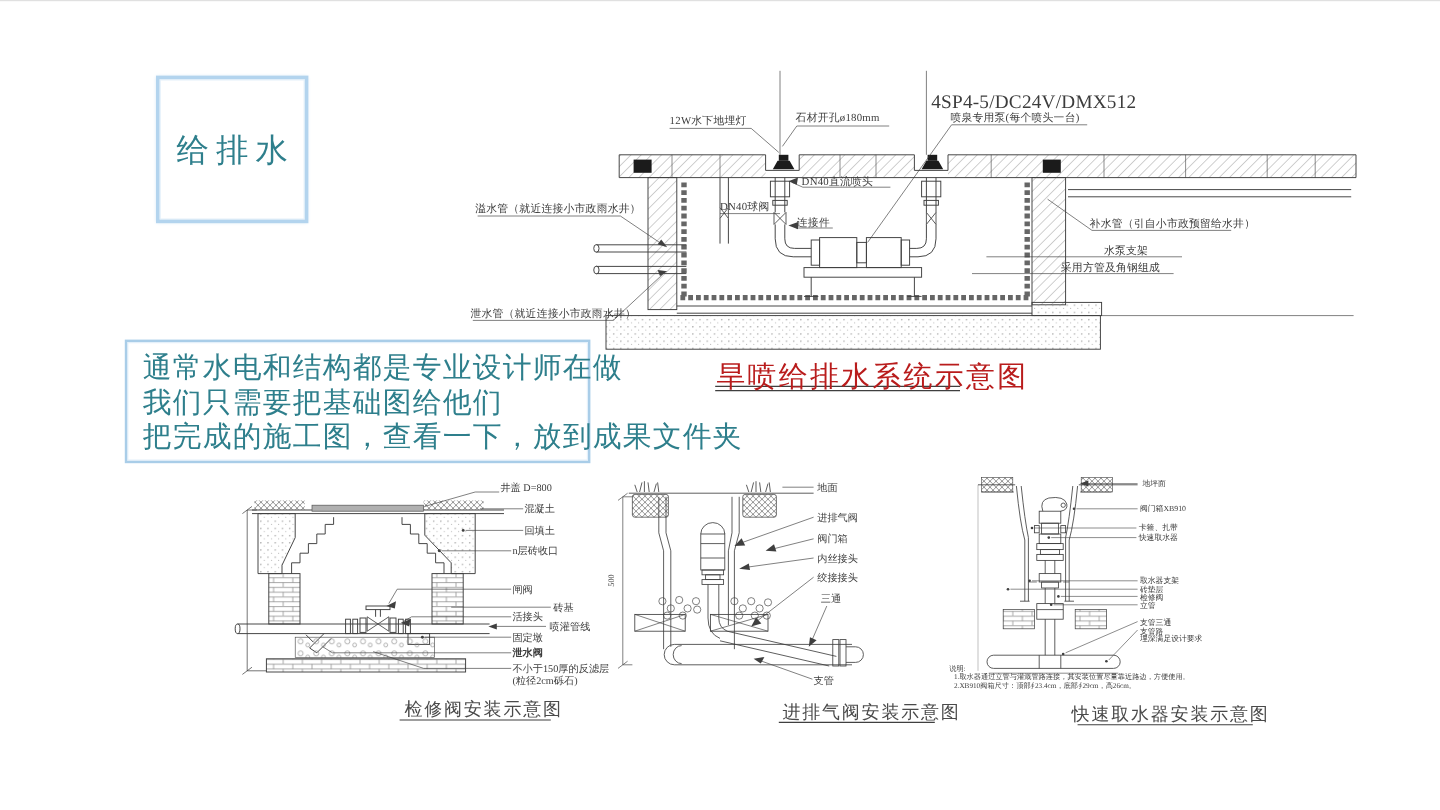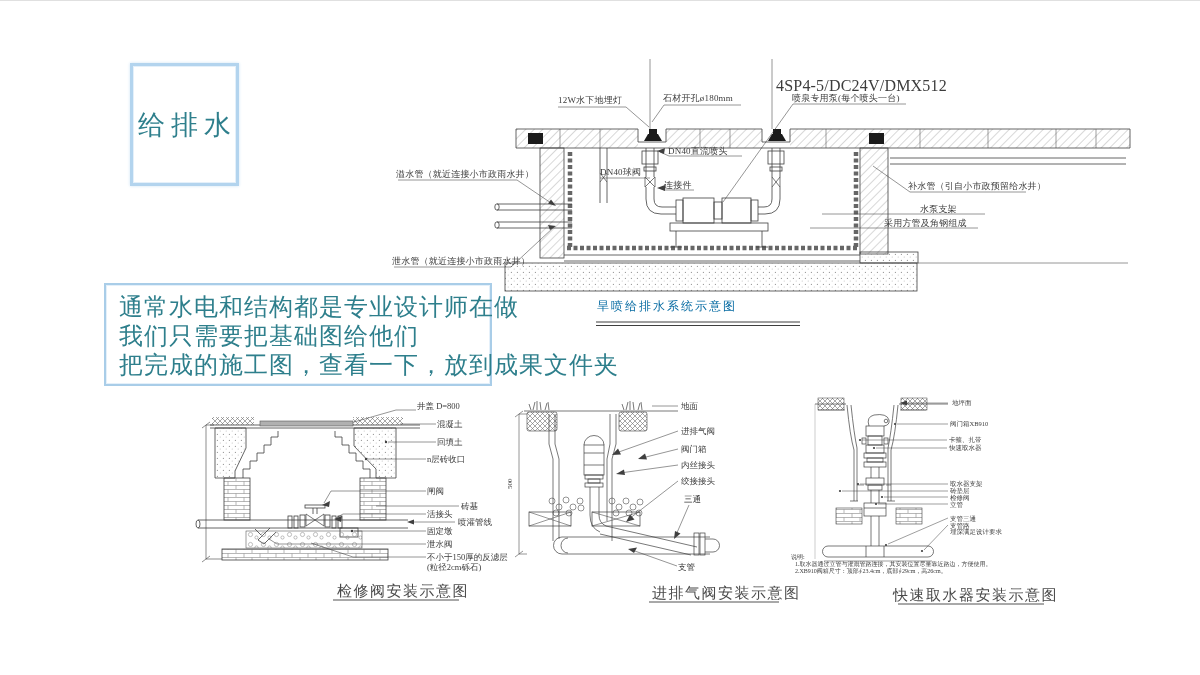--- a/index.html
+++ b/index.html
@@ -1,31 +1,31 @@
 <!DOCTYPE html>
 <html><head>
 <meta charset="utf-8">
 <style>
   * { margin:0; padding:0; box-sizing:border-box; }
   html,body { width:1200px; height:675px; }
   body { position:relative; background:#ffffff; font-family:"Liberation Serif", serif; overflow:hidden; border-top:1px solid #e0e0e0; }
   .abs { position:absolute; white-space:nowrap; color:#3a3a3a; }
   svg.linework { position:absolute; left:0; top:0; pointer-events:none; }
   
-  .logo-box { left:130px; top:62px; width:109px; height:123px; border:3px solid #b3d4ee; box-shadow:0 0 0 1px #e4f0fa inset, 0 0 3px #cfe4f5; display:flex; flex-direction:column; justify-content:space-evenly; align-items:center; background:#fff; }
+  .logo-box { left:130px; top:62px; width:127px; height:123px; border:3px solid #b3d4ee; box-shadow:0 0 0 1px #e4f0fa inset, 0 0 3px #cfe4f5; display:flex; flex-direction:column; justify-content:space-evenly; align-items:center; background:#fff; }
   .logo-line { color:#2e7f8c; font-size:27px; letter-spacing:6px; text-indent:6px; }
   
   .note-box { left:104px; top:282px; width:388px; height:103px; border:2px solid #a9cde8; box-shadow:0 0 0 1px #e4f0fa inset; background:#fff; padding:8px 13px; }
   .note-line { color:#2e7f8c; font-size:24px; line-height:29px; letter-spacing:1px; }
   
   .lbl { font-size:9px; color:#3c3c3c; letter-spacing:0.2px; }
   .lbl-s { font-size:8.5px; color:#3c3c3c; }
   .lbl-xs { font-size:6.5px; color:#3c3c3c; }
   .lbl-note { font-size:6px; color:#3c3c3c; }
-  .dia-title { font-size:12px; color:#0369a1; letter-spacing:2px; }
+  .dia-title { font-size:24px; color:#b91c1c; letter-spacing:2px; }
   .dia-title-s { font-size:15px; color:#4a4a4a; letter-spacing:1.5px; }
   .rot90 { transform:rotate(-90deg); transform-origin:left top; font-size:7px; }
 </style>
 </head>
 <body>
 
 <svg class="linework" width="1200" height="675" viewBox="0 0 1200 675">
   <defs>
     <pattern id="h45" width="6" height="6" patternUnits="userSpaceOnUse" patternTransform="rotate(45)">
       <line x1="0" y1="0" x2="0" y2="6" stroke="#8f8f8f" stroke-width="0.7"></line>
@@ -341,21 +341,21 @@
 
 <div class="abs lbl-s" style="left:417px;top:400px;">井盖 D=800</div>
 <div class="abs lbl-s" style="left:437px;top:418px;">混凝土</div>
 <div class="abs lbl-s" style="left:437px;top:436px;">回填土</div>
 <div class="abs lbl-s" style="left:427px;top:453px;">n层砖收口</div>
 <div class="abs lbl-s" style="left:427px;top:485px;">闸阀</div>
 <div class="abs lbl-s" style="left:461px;top:500px;">砖基</div>
 <div class="abs lbl-s" style="left:427px;top:508px;">活接头</div>
 <div class="abs lbl-s" style="left:458px;top:516px;">喷灌管线</div>
 <div class="abs lbl-s" style="left:427px;top:525px;">固定墩</div>
-<div class="abs lbl-s" style="left:427px;top:538px;">泄水阀</div>
+<div class="abs lbl-s" style="left:427px;top:538px;font-weight:bold;">泄水阀</div>
 <div class="abs lbl-s" style="left:427px;top:551px;">不小于150厚的反滤层</div>
 <div class="abs lbl-s" style="left:427px;top:561px;">(粒径2cm砾石)</div>
 <div class="abs dia-title-s" style="left:337px;top:581px;">检修阀安装示意图</div>
 
 <div class="abs lbl-s" style="left:681px;top:400px;">地面</div>
 <div class="abs lbl-s" style="left:681px;top:425px;">进排气阀</div>
 <div class="abs lbl-s" style="left:681px;top:443px;">阀门箱</div>
 <div class="abs lbl-s" style="left:681px;top:459px;">内丝接头</div>
 <div class="abs lbl-s" style="left:681px;top:475px;">绞接接头</div>
 <div class="abs lbl-s" style="left:684px;top:493px;">三通</div>

